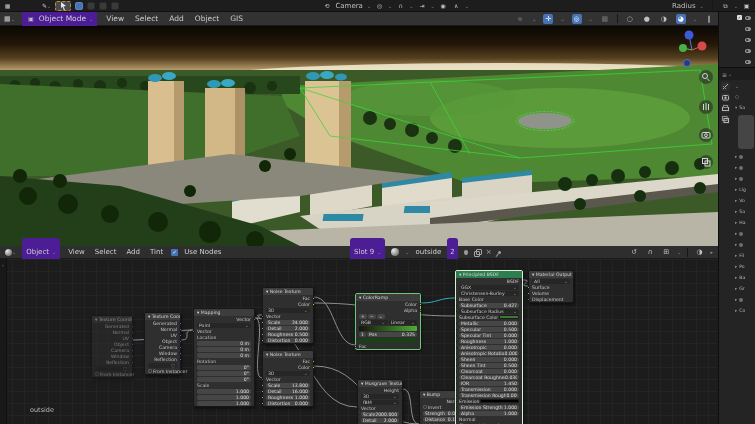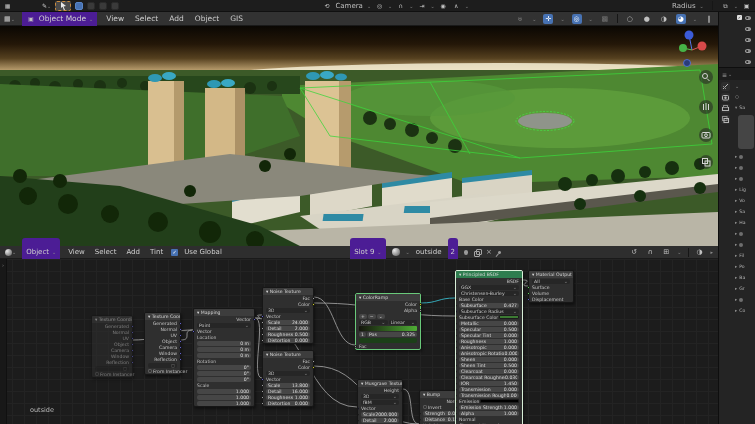--- a/index.html
+++ b/index.html
@@ -436,21 +436,21 @@
       </span>
     <span class="pill">
       <span>Object</span>
         <span class="caret">⌄</span>
     </span>
     <span class="menu">View</span>
     <span class="menu">Select</span>
     <span class="menu">Add</span>
     <span class="menu">Tint</span>
     <span class="cb-blue">✓</span>
-    <span>Use Global</span>
+    <span>Use Nodes</span>
     <span class="spacer"></span>
     <span class="pill">
         <span>Slot 9</span>
         <span class="caret">⌄</span>
       </span>
     <span class="sphere"></span>
       <span class="caret">⌄</span>
     <span>outside</span>
     <span class="pill" style="padding:1px 3px">2</span>
     <span class="shield"></span>

